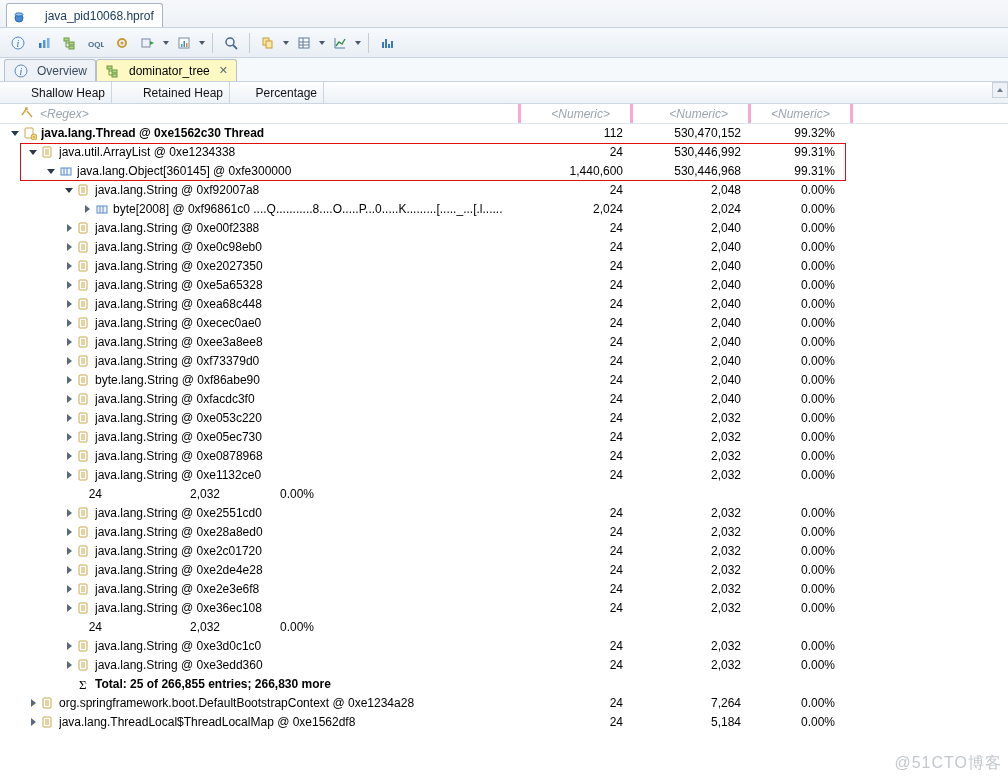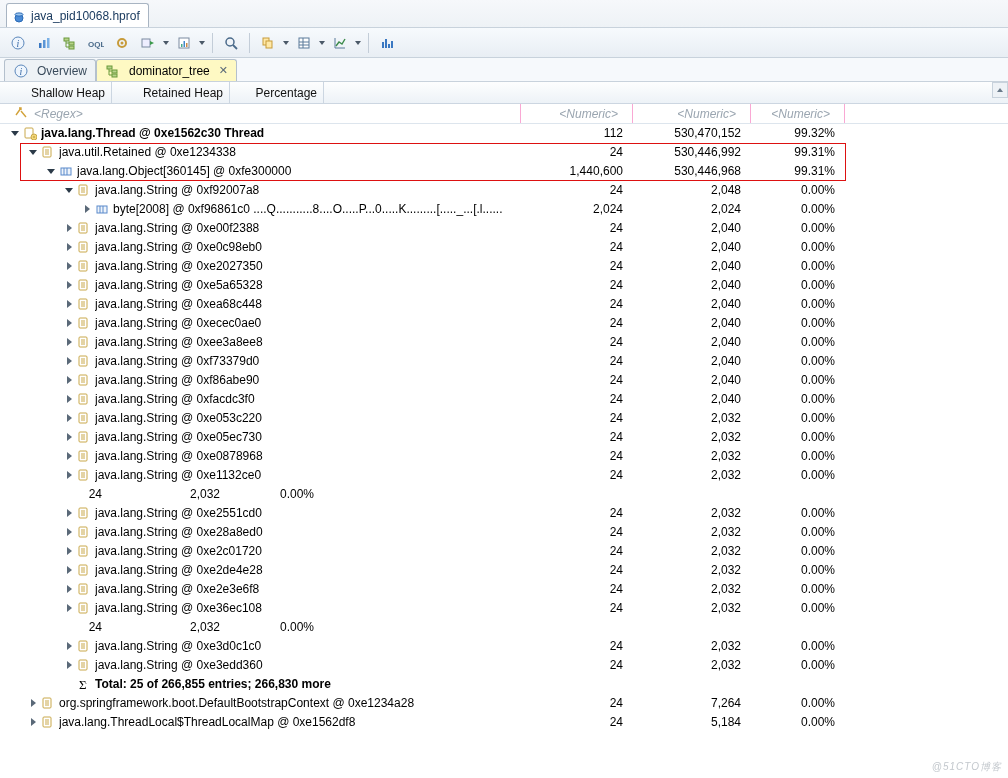--- a/index.html
+++ b/index.html
@@ -24,21 +24,21 @@
   padding: 0 6px;
 }
 .editor-tab {
   height: 24px;
   background: #fff;
   border: 1px solid #a8b4c2;
   border-bottom: none;
   border-radius: 3px 3px 0 0;
   display:flex; align-items:center;
   padding: 0 8px 0 5px;
-  gap: 5px;
+  gap: 19px;
 }
 .editor-tab .file-icon svg { display:block; }
 .editor-tab .label { font-size:12px; color:#1c3c60; }
 
 
 .toolbar {
   height: 30px;
   background: linear-gradient(#f7fafd, #e8eef4);
   border-bottom: 1px solid #c8d2dc;
   display:flex; align-items:center;
@@ -79,21 +79,21 @@
   height:22px; background:linear-gradient(#fdfefe,#edf2f7);
   border-bottom:1px solid #ccd6e1;
   display:flex; font-size:12px; color:#111;
 }
 .hdr-cell { border-right:1px solid #ccd6e1; display:flex; align-items:center; padding:0 6px; }
 .hdr-cell.right { justify-content:flex-end; }
 .filter-row {
   height:20px; background:#fff; border-bottom:1px solid #dde5ed;
   display:flex; color:#9aa5b0; font-style:italic;
 }
-.filter-cell { border-right:1px solid #f9a8d4; display:flex; align-items:center; padding:0 14px; }
+.filter-cell { border-right:3px solid #f9a8d4; display:flex; align-items:center; padding:0 20px; }
 .filter-cell.right { justify-content:flex-end; }
 .filter-cell .regex-icon { margin-right:6px; font-style:normal; }
 
 
 .rows { }
 .row {
   height:19px; display:flex; align-items:center; font-size:12px;
   border-bottom:1px solid rgba(0,0,0,0);
 }
 .col-name { flex: 0 0 521px; display:flex; align-items:center; overflow:hidden; white-space:nowrap; }
@@ -110,21 +110,21 @@
 .bold { font-weight:600; }
 .hl-box { position:absolute; border:1px solid #d11; pointer-events:none; }
 
 
 .ico { width:15px; height:15px; display:flex; align-items:center; justify-content:center; margin-right:4px; }
 .ico svg { display:block; }
 
 .label-text { white-space:nowrap; overflow:hidden; text-overflow:clip; }
 
 
-.watermark { position:absolute; right:6px; bottom:4px; color:#c3c8cd; font-size:10px; letter-spacing:1px;font-style:italic; }
+.watermark { position:absolute; right:6px; bottom:4px; color:#c3c8cd; font-size:16px; letter-spacing:1px; }
 
 
 .scroll-stub { position:absolute; right:0; top:0; width:16px; height:100%; }
 .scroll-arrow { width:16px; height:16px; background:#eef2f6; border:1px solid #c8d2dc; display:flex; align-items:center; justify-content:center; }
 .scroll-arrow.top { position:absolute; top:0; }
 </style>
 </head>
 <body>
 
 <div class="window">
@@ -318,21 +318,21 @@
               <span class="chev down"></span>
             </span>
             <span class="ico">
               <svg width="14" height="14">
                 <rect x="2" y="2" width="8" height="10" rx="1" fill="#fff" stroke="#c9a84a"></rect>
                 <line x1="4" y1="5" x2="8" y2="5" stroke="#c9a84a"></line>
                 <line x1="4" y1="7" x2="8" y2="7" stroke="#c9a84a"></line>
                 <line x1="4" y1="9" x2="8" y2="9" stroke="#c9a84a"></line>
               </svg>
             </span>
-            <span class="label-text ">java.util.Retained @ 0xe1234338</span>
+            <span class="label-text ">java.util.ArrayList @ 0xe1234338</span>
           </div>
           <div class="col-num col-shallow">24</div>
           <div class="col-num col-retained">530,446,992</div>
           <div class="col-num col-pct">99.31%</div>
         </div>
         <div class="row">
           <div class="col-name">
             <span class="indent" style="width:44px"></span>
             <span class="expander">
               <span class="chev down"></span>
@@ -556,21 +556,21 @@
               <span class="chev right"></span>
             </span>
             <span class="ico">
               <svg width="14" height="14">
                 <rect x="2" y="2" width="8" height="10" rx="1" fill="#fff" stroke="#c9a84a"></rect>
                 <line x1="4" y1="5" x2="8" y2="5" stroke="#c9a84a"></line>
                 <line x1="4" y1="7" x2="8" y2="7" stroke="#c9a84a"></line>
                 <line x1="4" y1="9" x2="8" y2="9" stroke="#c9a84a"></line>
               </svg>
             </span>
-            <span class="label-text ">java.lang.String @ 0xf86abe90</span>
+            <span class="label-text ">byte.lang.String @ 0xf86abe90</span>
           </div>
           <div class="col-num col-shallow">24</div>
           <div class="col-num col-retained">2,040</div>
           <div class="col-num col-pct">0.00%</div>
         </div>
         <div class="row">
           <div class="col-name">
             <span class="indent" style="width:62px"></span>
             <span class="expander">
               <span class="chev right"></span>

